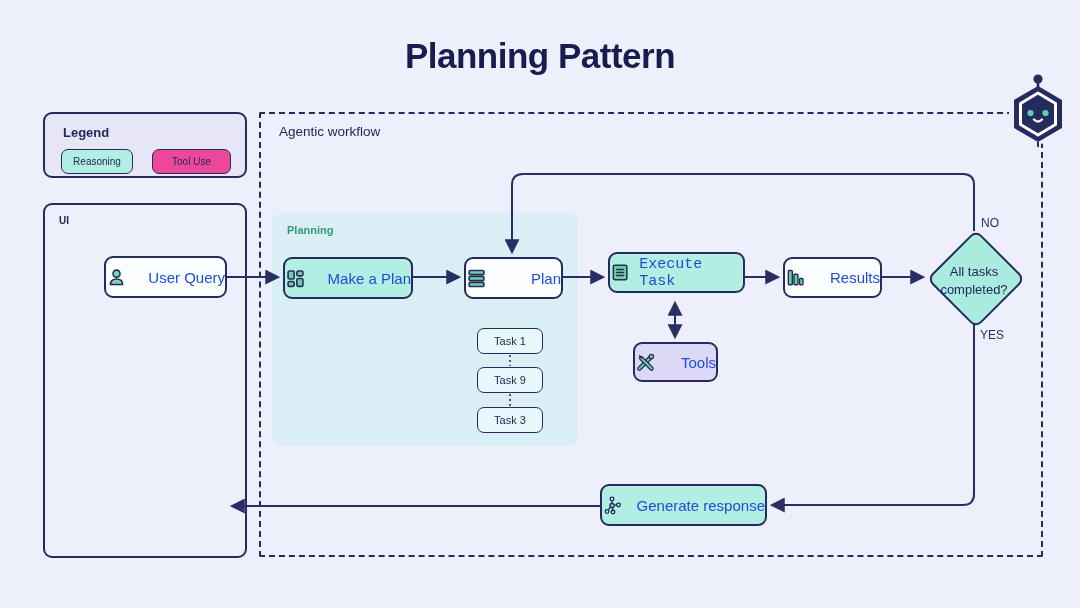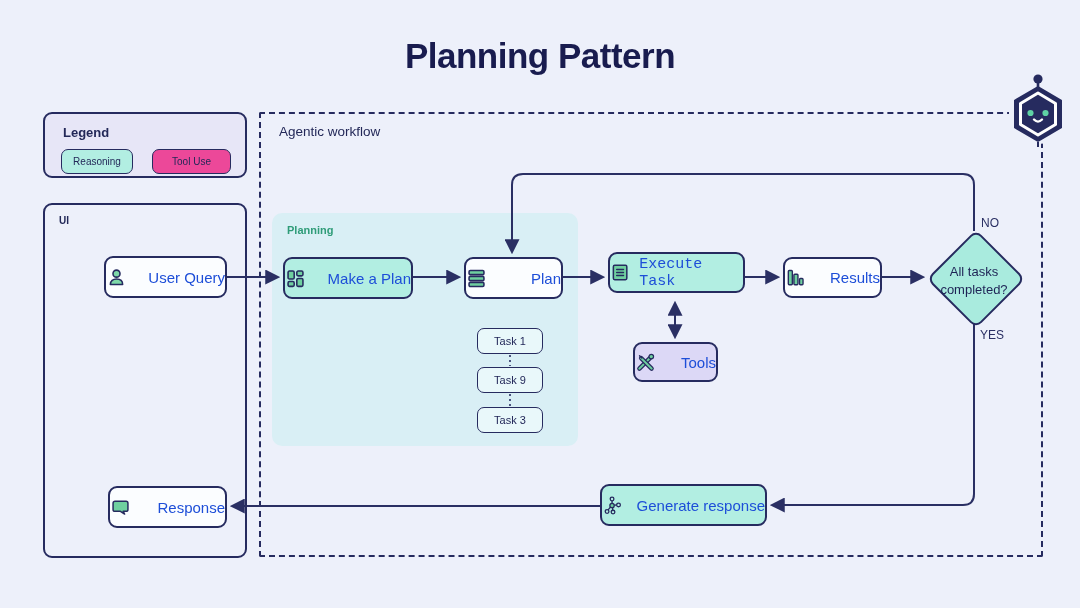--- a/index.html
+++ b/index.html
@@ -215,26 +215,20 @@
         <circle cx="11.5" cy="4.6" r="2.1"></circle>
         <circle cx="5.8" cy="18.8" r="2.1"></circle>
         <circle cx="12.6" cy="19.5" r="2.1"></circle>
         <circle cx="18.9" cy="11.3" r="2.1"></circle>
         <circle cx="11.5" cy="12" r="2.5" fill="#6fd09f"></circle>
       </g>
     </svg>
     <span>Generate response</span>
   </div>
 
-  <div class="node node-response">
-    <svg viewBox="0 0 24 24" width="21" height="21">
-      <path d="M3.5 7 a2.2 2.2 0 0 1 2.2-2.2 h12.6 a2.2 2.2 0 0 1 2.2 2.2 v7.2 a2.2 2.2 0 0 1 -2.2 2.2 h-3.2 l1.6 3.1 -4.8 -3.1 h-6.2 a2.2 2.2 0 0 1 -2.2-2.2 z" fill="#6fd09f" stroke="#262b5f" stroke-width="1.7" stroke-linejoin="round"></path>
-    </svg>
-    <span>Response</span>
-  </div>
 
   <div class="task task-1">Task 1</div>
   <div class="task task-2">Task 9</div>
   <div class="task task-3">Task 3</div>
 
   <div class="diamond"></div>
   <div class="diamond-label">All tasks completed?</div>
   <div class="branch-label label-no">NO</div>
   <div class="branch-label label-yes">YES</div>
 

